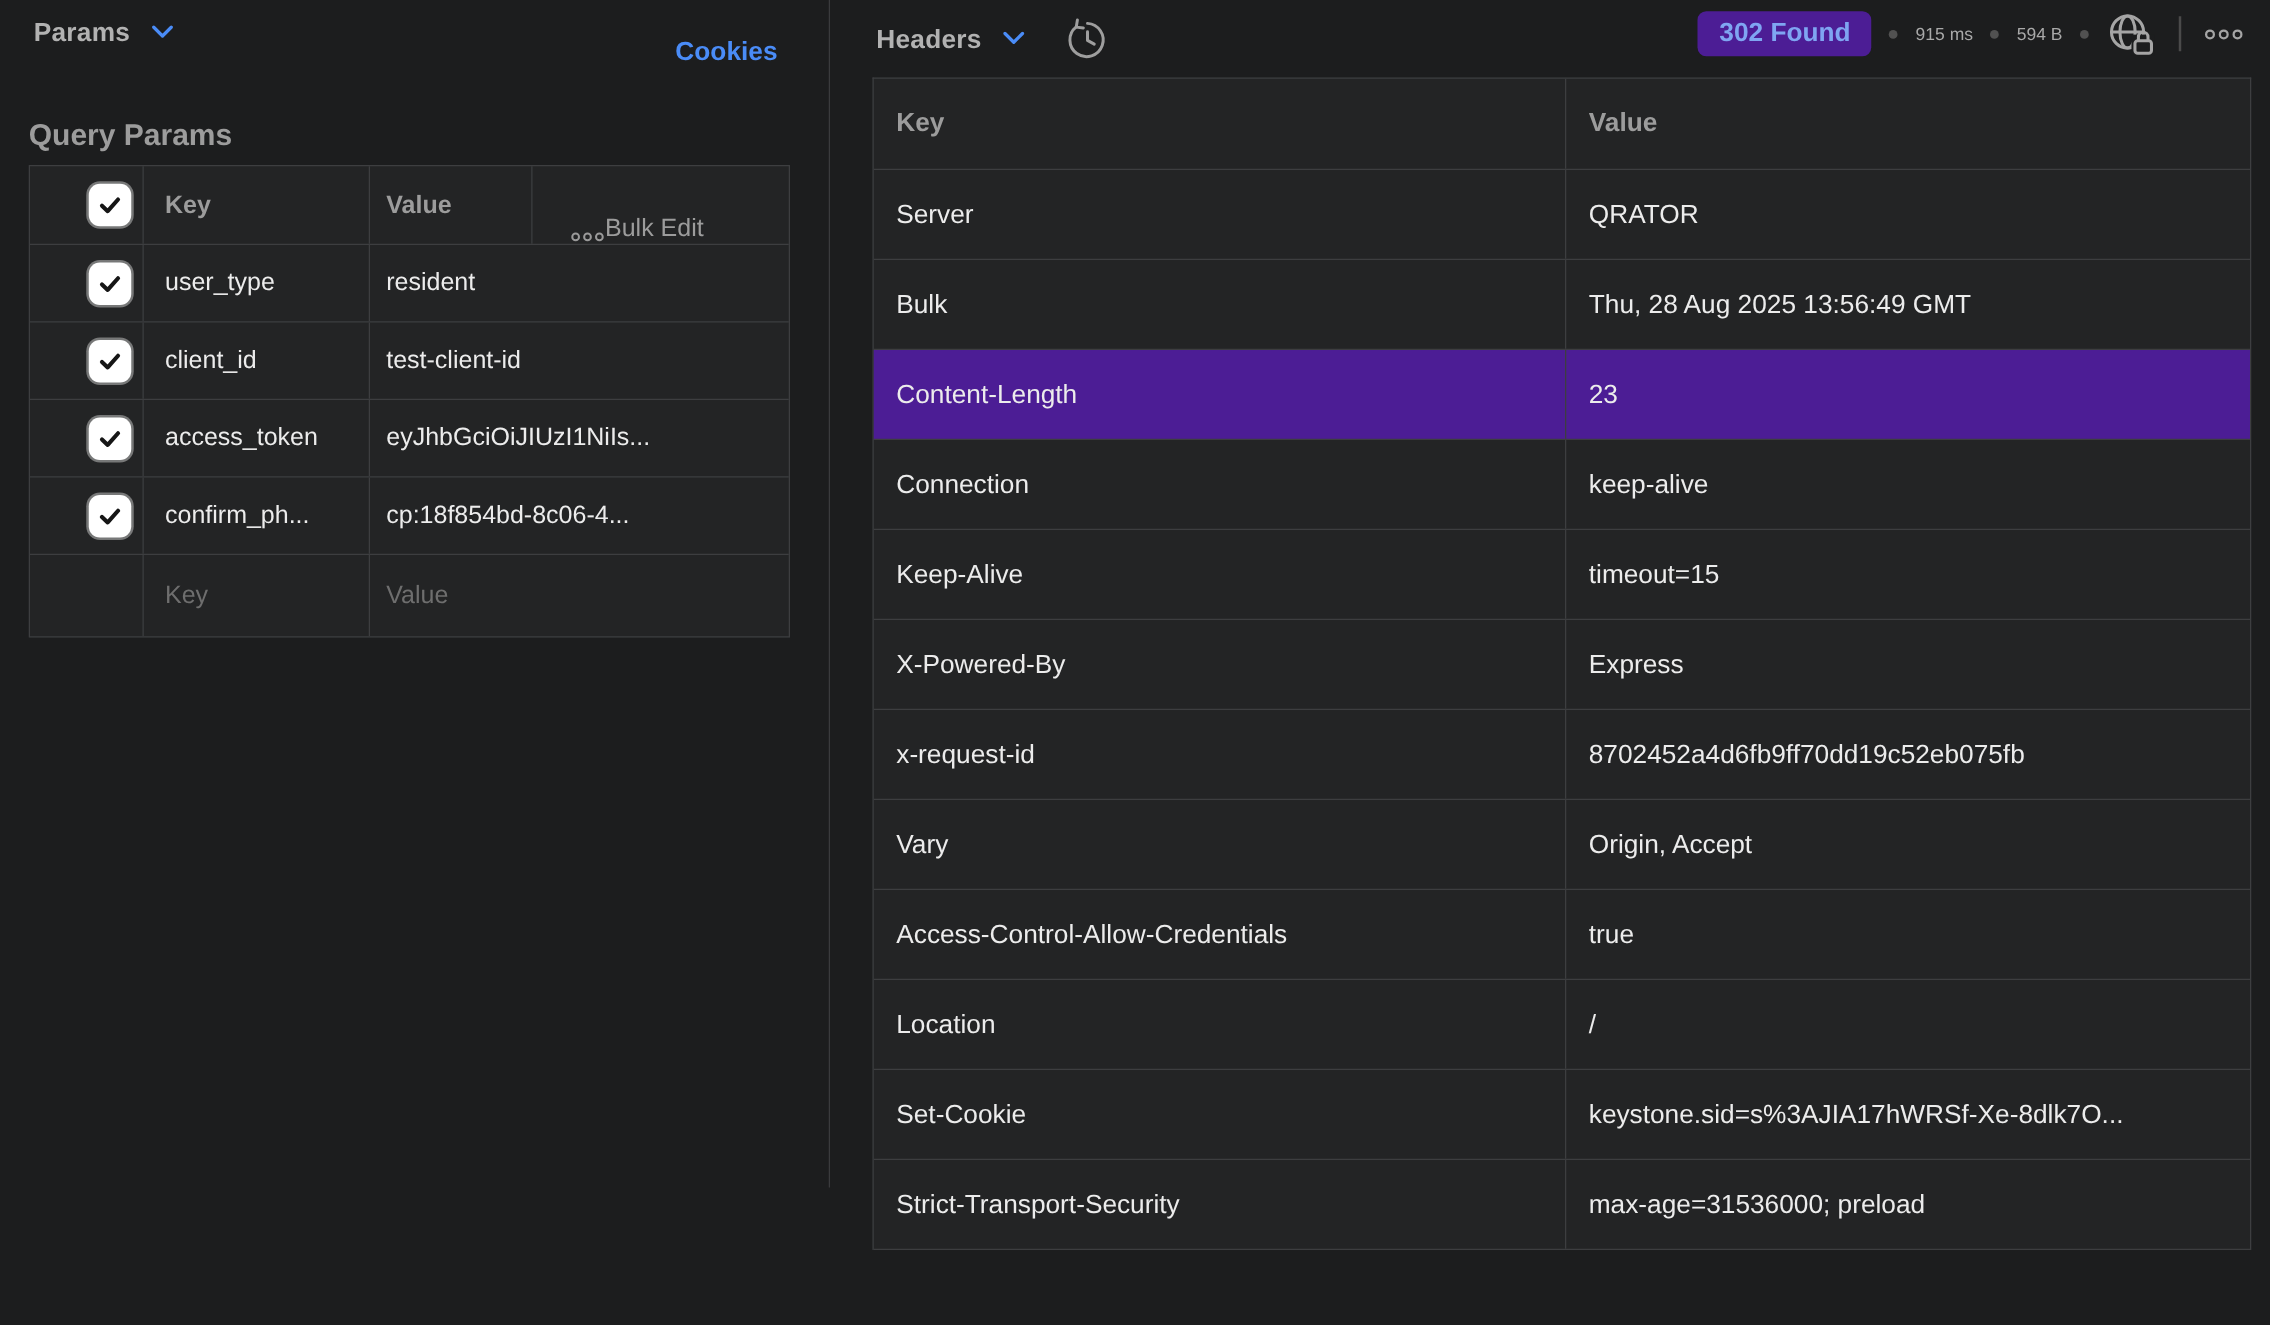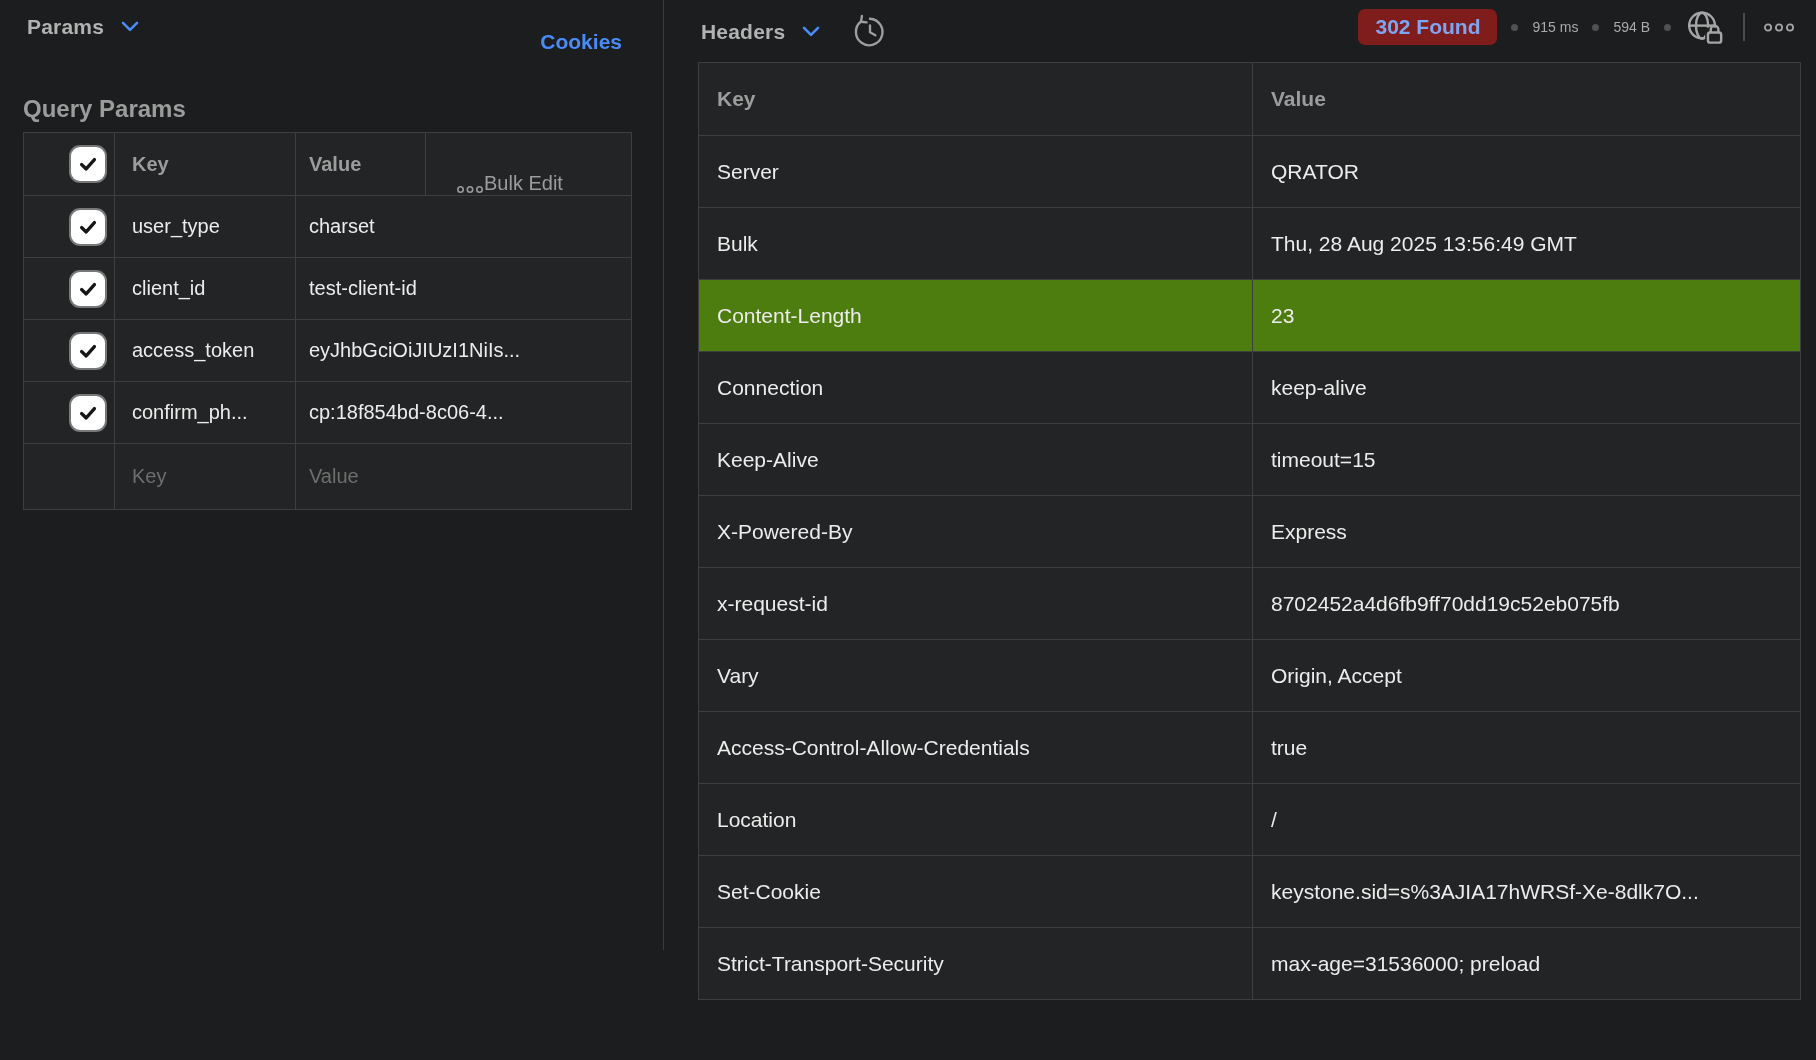--- a/index.html
+++ b/index.html
@@ -40,37 +40,37 @@
   .checkbox { width:34px; height:34px; background:#ffffff; border-radius:9px;
               box-shadow:0 0 0 2px rgba(190,190,190,.55);
               display:flex; align-items:center; justify-content:center; cursor:pointer; }
 
   
   .resp-topbar { position:absolute; left:37px; top:13px; display:flex; align-items:center; cursor:pointer; }
   .resp-topbar .chev { margin-left:17px; }
   .history-btn { margin-left:31px; display:flex; align-items:center; cursor:pointer; }
 
   .status-cluster { position:absolute; top:9px; right:21px; display:flex; align-items:center; gap:14px; }
-  .status-badge { background:#7f1d1d; color:#7fa5f2; font-size:21px; font-weight:700;
+  .status-badge { background:#4c1d95; color:#7fa5f2; font-size:21px; font-weight:700;
                   padding:6px 17px 7px; border-radius:7px; line-height:1.1; }
   .meta-text { font-size:14px; color:#a9a9a9; }
   .dot-sep { width:7px; height:7px; border-radius:50%; background:#515151; }
   .vbar { width:2px; height:28px; background:#4a4a4a; margin:0 4px; }
   .icon-btn { display:flex; align-items:center; cursor:pointer; }
 
   
   .resp-table { position:absolute; left:34px; top:62px; width:1103px;
                 border:1px solid #3d3e40; border-bottom:none; background:#232425; }
   .hrow { display:grid; grid-template-columns:554px 1fr; height:72px; border-bottom:1px solid #3d3e40; }
   .hrow.header { height:73px; }
   .hcell { display:flex; align-items:center; padding-left:18px; font-size:21px; color:#ececec;
            overflow:hidden; white-space:nowrap; }
   .hcell.key { border-right:1px solid #3d3e40; }
   .hrow.header .hcell { color:#9c9c9c; font-weight:700; }
-  .hrow.hl { background:#4d7c0f; }
+  .hrow.hl { background:#4c1d95; }
 </style>
 </head>
 <body>
 
 <div class="panel left-panel">
 
   <div class="params-row">
     <span class="tab-label">Params</span>
     <span>
       <svg width="18" height="11" viewBox="0 0 18 11">
@@ -109,21 +109,21 @@
 
     <div class="qrow">
       <div class="qcell check-cell bordered">
         <span class="checkbox">
             <svg width="22" height="22" viewBox="0 0 24 24">
               <path d="M5 12.6 L10 17.4 L19 7.2" fill="none" stroke="#161616" stroke-width="3.6" stroke-linecap="round" stroke-linejoin="round"></path>
             </svg>
           </span>
       </div>
       <div class="qcell key-cell bordered">user_type</div>
-      <div class="qcell val-cell">charset</div>
+      <div class="qcell val-cell">resident</div>
     </div>
 
     <div class="qrow">
       <div class="qcell check-cell bordered">
         <span class="checkbox">
             <svg width="22" height="22" viewBox="0 0 24 24">
               <path d="M5 12.6 L10 17.4 L19 7.2" fill="none" stroke="#161616" stroke-width="3.6" stroke-linecap="round" stroke-linejoin="round"></path>
             </svg>
           </span>
       </div>

